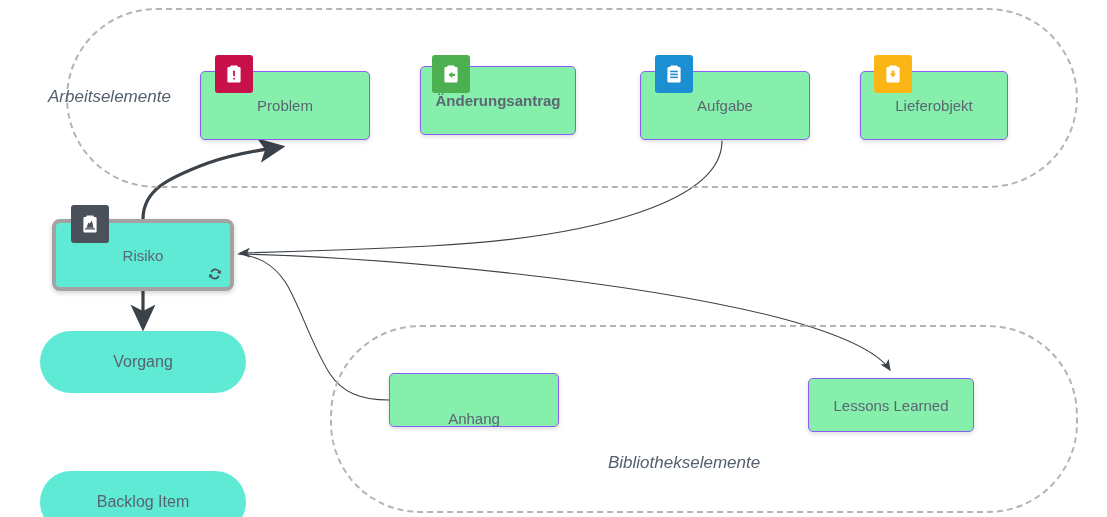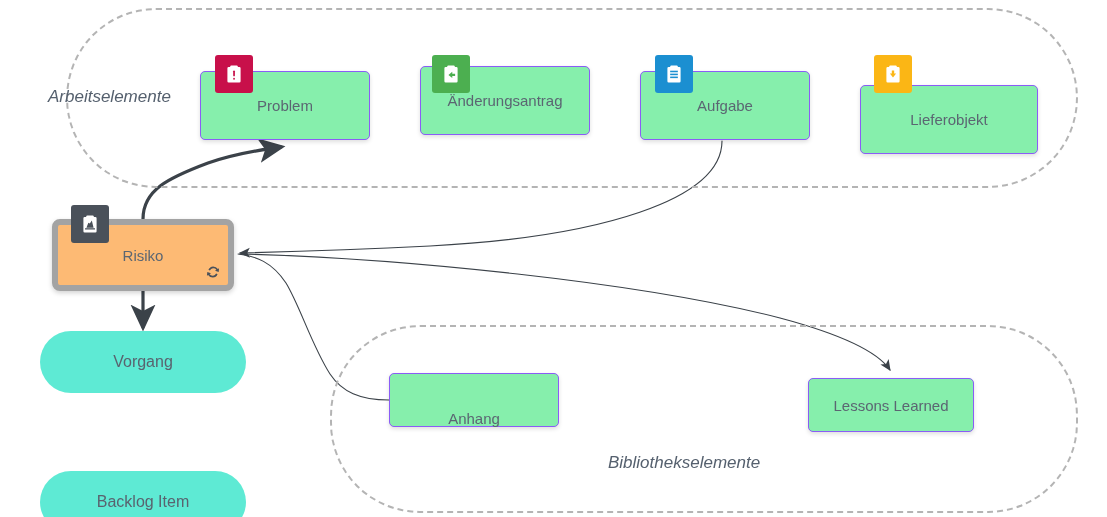--- a/index.html
+++ b/index.html
@@ -71,22 +71,22 @@
     display: flex;
     align-items: center;
     justify-content: center;
     z-index: 4;
   }
   .type-icon svg { display: block; }
 
   
   .focus-node {
     position: absolute;
-    background: #fdba74;
-    border: 6px solid #a3a3a3;
+    background: #5eead4;
+    border: 4px solid #a3a3a3;
     border-radius: 8px;
     box-sizing: border-box;
     box-shadow: 0 2px 5px rgba(0,0,0,0.18);
     display: flex;
     align-items: center;
     justify-content: center;
     z-index: 3;
   }
   .focus-label {
     font-size: 15px;
@@ -151,21 +151,21 @@
   </div>
   <div class="type-icon" style="left:215px; top:55px; background:#c8104a;">
     <svg width="22" height="22" viewBox="0 0 24 24">
       <path d="M9 2.6h6a1 1 0 0 1 1 1v1.2H8V3.6a1 1 0 0 1 1-1z" fill="#ffffff"></path>
       <path d="M6.2 4.4h11.6a1.4 1.4 0 0 1 1.4 1.4v14.2a1.4 1.4 0 0 1-1.4 1.4H6.2a1.4 1.4 0 0 1-1.4-1.4V5.8a1.4 1.4 0 0 1 1.4-1.4z" fill="#ffffff"></path>
       <rect x="11.1" y="8.2" width="1.9" height="6.4" rx="0.9" fill="#c8104a"></rect>
       <rect x="11.1" y="16.2" width="1.9" height="2.1" rx="0.9" fill="#c8104a"></rect>
     </svg>
   </div>
 
-  <div class="card" style="left:420px; top:66px; width:170px; height:69px;">
+  <div class="card" style="left:420px; top:66px; width:156px; height:69px;font-weight:bold;">
     <span class="card-label">Änderungsantrag</span>
   </div>
   <div class="type-icon" style="left:432px; top:55px; background:#4caf50;">
     <svg width="22" height="22" viewBox="0 0 24 24">
       <path d="M9 2.6h6a1 1 0 0 1 1 1v1.2H8V3.6a1 1 0 0 1 1-1z" fill="#ffffff"></path>
       <path d="M6.2 4.4h11.6a1.4 1.4 0 0 1 1.4 1.4v14.2a1.4 1.4 0 0 1-1.4 1.4H6.2a1.4 1.4 0 0 1-1.4-1.4V5.8a1.4 1.4 0 0 1 1.4-1.4z" fill="#ffffff"></path>
       <path d="M13.4 9.6v2.1h3.1v2.6h-3.1v2.1L9.2 13z" fill="#4caf50"></path>
     </svg>
   </div>
 
@@ -175,21 +175,21 @@
   <div class="type-icon" style="left:655px; top:55px; background:#1b8fd1;">
     <svg width="22" height="22" viewBox="0 0 24 24">
       <path d="M9 2.6h6a1 1 0 0 1 1 1v1.2H8V3.6a1 1 0 0 1 1-1z" fill="#ffffff"></path>
       <path d="M6.2 4.4h11.6a1.4 1.4 0 0 1 1.4 1.4v14.2a1.4 1.4 0 0 1-1.4 1.4H6.2a1.4 1.4 0 0 1-1.4-1.4V5.8a1.4 1.4 0 0 1 1.4-1.4z" fill="#ffffff"></path>
       <rect x="7.8" y="8.4" width="8.4" height="1.7" fill="#1b8fd1"></rect>
       <rect x="7.8" y="11.6" width="8.4" height="1.7" fill="#1b8fd1"></rect>
       <rect x="7.8" y="14.8" width="8.4" height="1.7" fill="#1b8fd1"></rect>
     </svg>
   </div>
 
-  <div class="card" style="left:860px; top:85px; width:178px; height:69px;">
+  <div class="card" style="left:860px; top:71px; width:148px; height:69px;">
     <span class="card-label">Lieferobjekt</span>
   </div>
   <div class="type-icon" style="left:874px; top:55px; background:#fbb615;">
     <svg width="22" height="22" viewBox="0 0 24 24">
       <path d="M9 2.6h6a1 1 0 0 1 1 1v1.2H8V3.6a1 1 0 0 1 1-1z" fill="#ffffff"></path>
       <path d="M6.2 4.4h11.6a1.4 1.4 0 0 1 1.4 1.4v14.2a1.4 1.4 0 0 1-1.4 1.4H6.2a1.4 1.4 0 0 1-1.4-1.4V5.8a1.4 1.4 0 0 1 1.4-1.4z" fill="#ffffff"></path>
       <path d="M10.7 8.1h2.6v3.3h2.1L12 15.9l-3.4-4.5h2.1z" fill="#fbb615"></path>
     </svg>
   </div>
 

